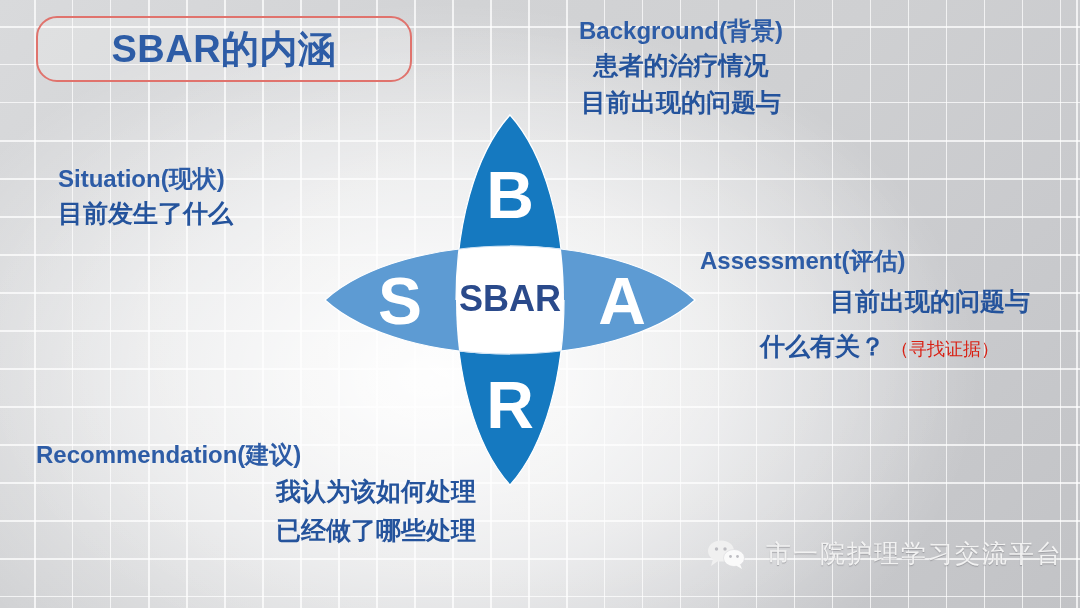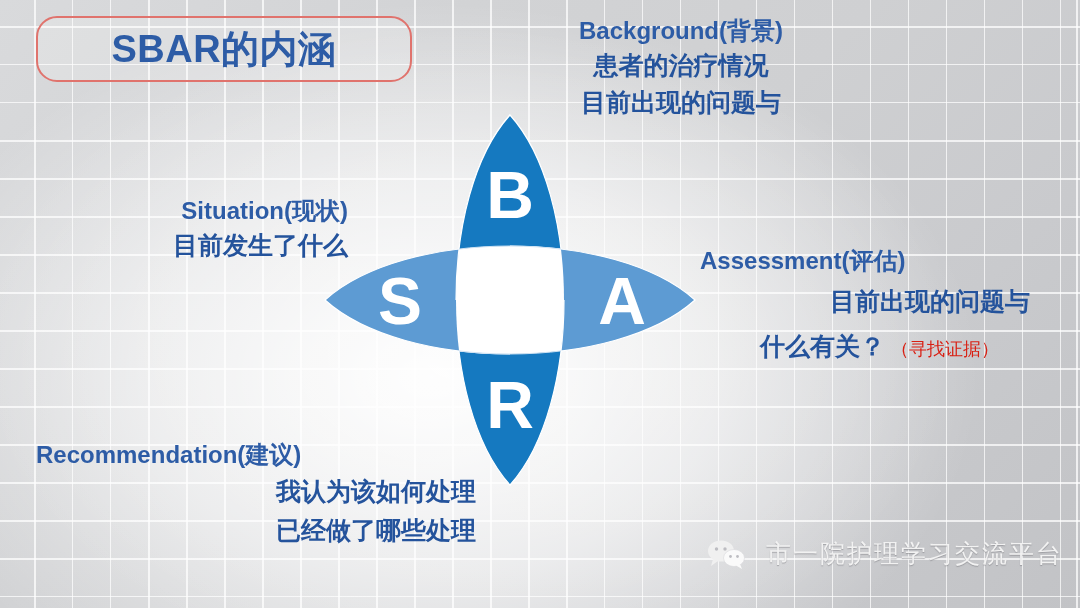--- a/index.html
+++ b/index.html
@@ -75,21 +75,21 @@
     font-size: 18px;
     font-weight: normal;
     color: #d91f12;
     white-space: nowrap;
   }
 
   #blk-background { position: absolute; left: 508px; top: 18px; text-align: center; width: 346px;}
   #blk-background .lbl-head { text-align: center; }
   #blk-background .lbl-sub  { text-align: center; margin-top: 6px;}
 
-  #blk-situation { position: absolute; left: 58px; top: 198px; width: 290px; text-align: right;}
+  #blk-situation { position: absolute; left: 58px; top: 166px; width: 290px; text-align: left;}
   #blk-situation .lbl-sub { margin-top: 6px; }
 
   #blk-assessment { position: absolute; left: 700px; top: 248px; width: 330px; }
   #blk-assessment .lbl-head { text-align: left; }
   #blk-assessment .lbl-sub  { text-align: right; margin-top: 12px; padding-left: 30px;}
   #blk-assessment .row-q    { display: flex; align-items: baseline; padding-left: 30px; margin-top: 2px;}
   #blk-assessment .row-q .lbl-red { margin-left: 6px; }
 
   #blk-recommendation { position: absolute; left: 36px; top: 442px; width: 440px; }
   #blk-recommendation .lbl-head { text-align: left; }
@@ -215,20 +215,21 @@
 
       <g clip-path="url(#clipVert)">
         <path d="M15,200 C95,128 305,128 385,200 C305,272 95,272 15,200 Z" fill="#ffffff" stroke="#cfe2f2" stroke-width="1"></path>
       </g>
     </svg>
 
     <div class="petal-letter" id="letter-b">B</div>
     <div class="petal-letter" id="letter-s">S</div>
     <div class="petal-letter" id="letter-a">A</div>
     <div class="petal-letter" id="letter-r">R</div>
+    <div id="letter-center">SBAR</div>
   </div>
 
   <div id="watermark">
     <svg width="40" height="30" viewBox="0 0 40 30">
       <ellipse cx="15" cy="12" rx="13" ry="10.5" fill="#f0f0f0"></ellipse>
       <path d="M7,20 L5,27 L12,22 Z" fill="#f0f0f0"></path>
       <circle cx="10.5" cy="10" r="1.7" fill="#bdbdc2"></circle>
       <circle cx="19" cy="10" r="1.7" fill="#bdbdc2"></circle>
       <ellipse cx="28" cy="19" rx="10.5" ry="8.5" fill="#fafafa" stroke="#d8d8dc" stroke-width="0.6"></ellipse>
       <path d="M34,25 L36,30 L30,26.5 Z" fill="#fafafa"></path>

